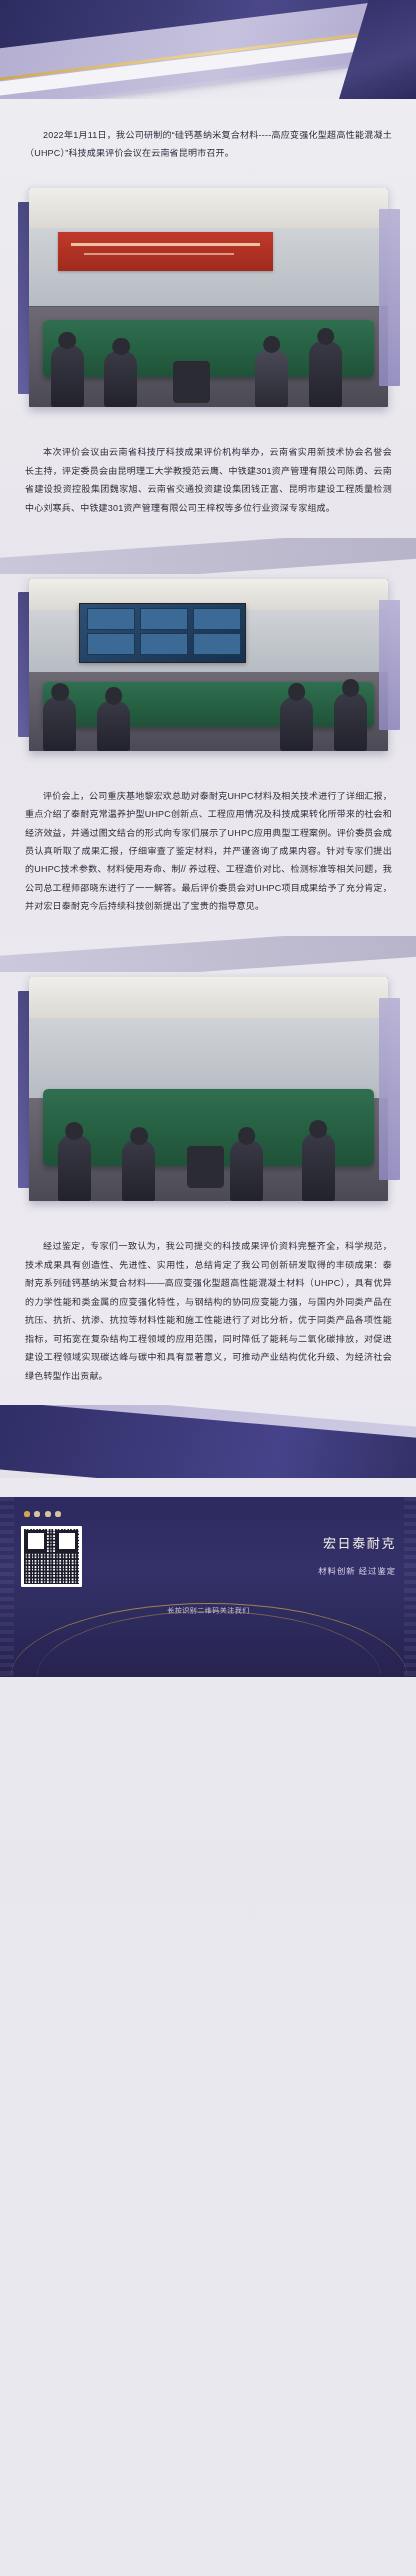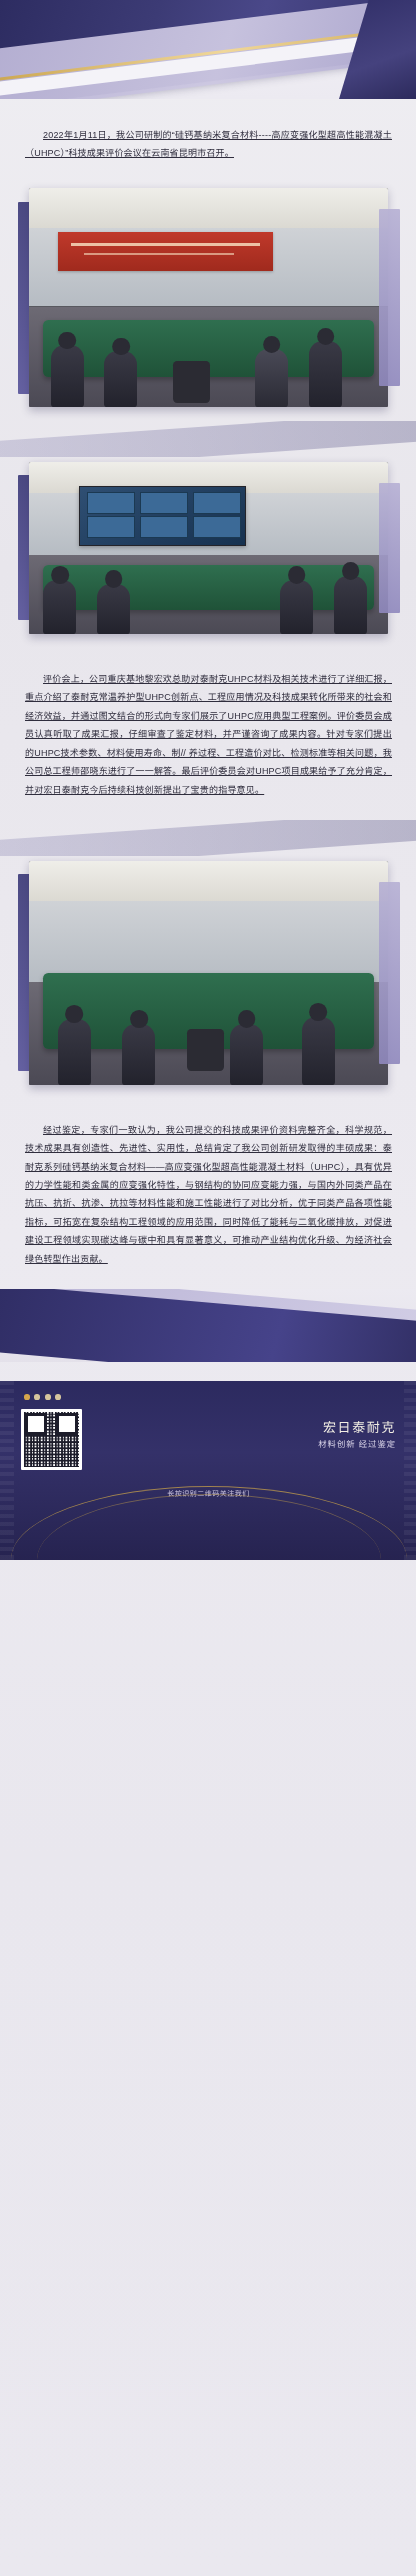--- a/index.html
+++ b/index.html
@@ -91,21 +91,20 @@
     padding: 0 0 0 0;
   }
   .para {
     font-size: 9px;
     line-height: 2.05;
     color: #2f2d3d;
     text-align: justify;
     letter-spacing: 0.2px;
     padding: 13.5px 25px 11.5px 25px;
     text-indent: 2em;
-    text-decoration: underline;
   }
   .para.first {
     padding-top: 17.7px;
   }
 
   .photo-wrap {
     position: relative;
     padding: 5.2px 0 13.5px 0;
   }
   .photo-frame {
@@ -340,21 +339,21 @@
   .qr .qr-grid::after { right: 1px; top: 1px; }
 
   .brand {
     text-align: right;
     color: #f2eee4;
     padding-top: 7.3px;
   }
   .brand .brand-name {
     font-size: 13px;
     letter-spacing: 1.6px;
-    margin-bottom: 1px;
+    margin-bottom: 12px;
     font-family: "Liberation Serif", serif;
   }
   .brand .brand-slogan {
     font-size: 8.3px;
     letter-spacing: 1px;
     color: #d9d3e8;
   }
 
   .footer-note {
     margin-top: 17.7px;
@@ -427,20 +426,21 @@
             </div>
           <div class="person" style="left:78%;height:66px;">
               <span class="head"></span>
             </div>
           <div class="chair" style="left:40%;"></div>
         </div>
         <div class="accentbar right"></div>
       </div>
     </div>
 
+    <p class="para">本次评价会议由云南省科技厅科技成果评价机构举办，云南省实用新技术协会名誉会长主持，评定委员会由昆明理工大学教授范云鹰、中铁建301资产管理有限公司陈勇、云南省建设投资控股集团魏家旭、云南省交通投资建设集团钱正富、昆明市建设工程质量检测中心刘寒兵、中铁建301资产管理有限公司王梓权等多位行业资深专家组成。</p>
 
     <div class="mid-wave">
         <div class="w"></div>
       </div>
 
     <div class="photo-wrap">
       <div class="photo-frame">
         <div class="accentbar"></div>
         <div class="photo photo-2">
           <div class="ceiling"></div>

